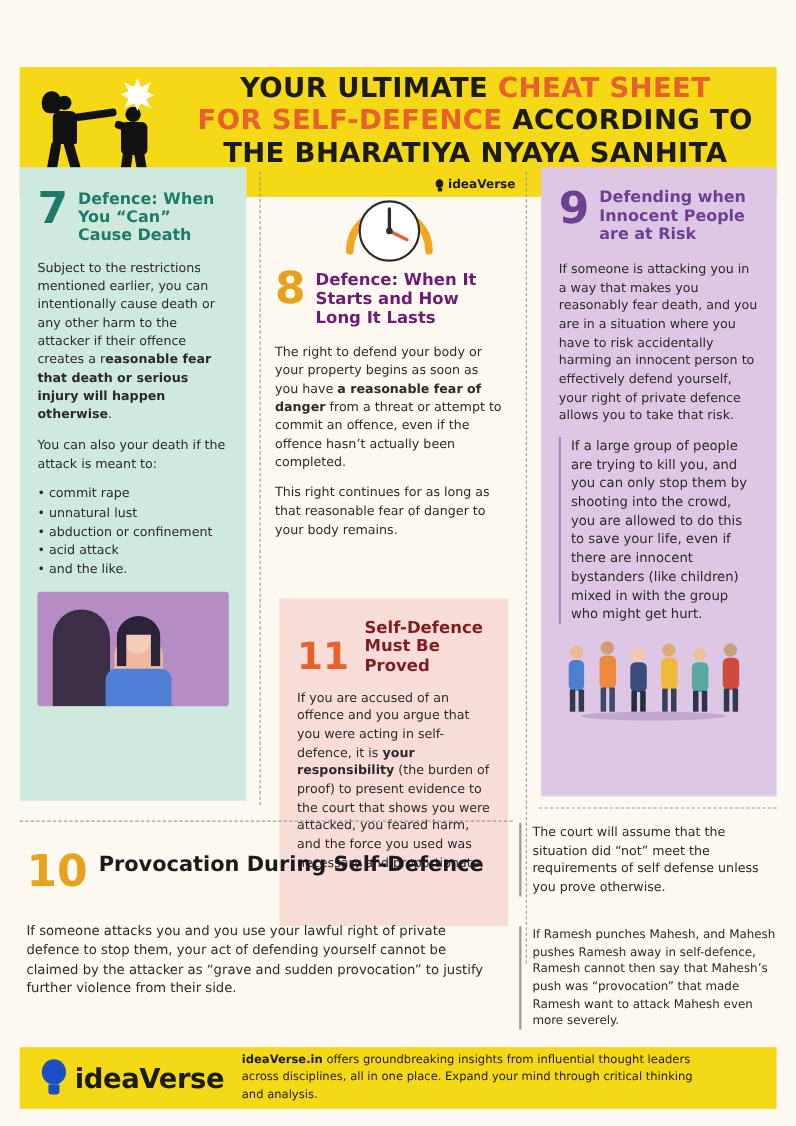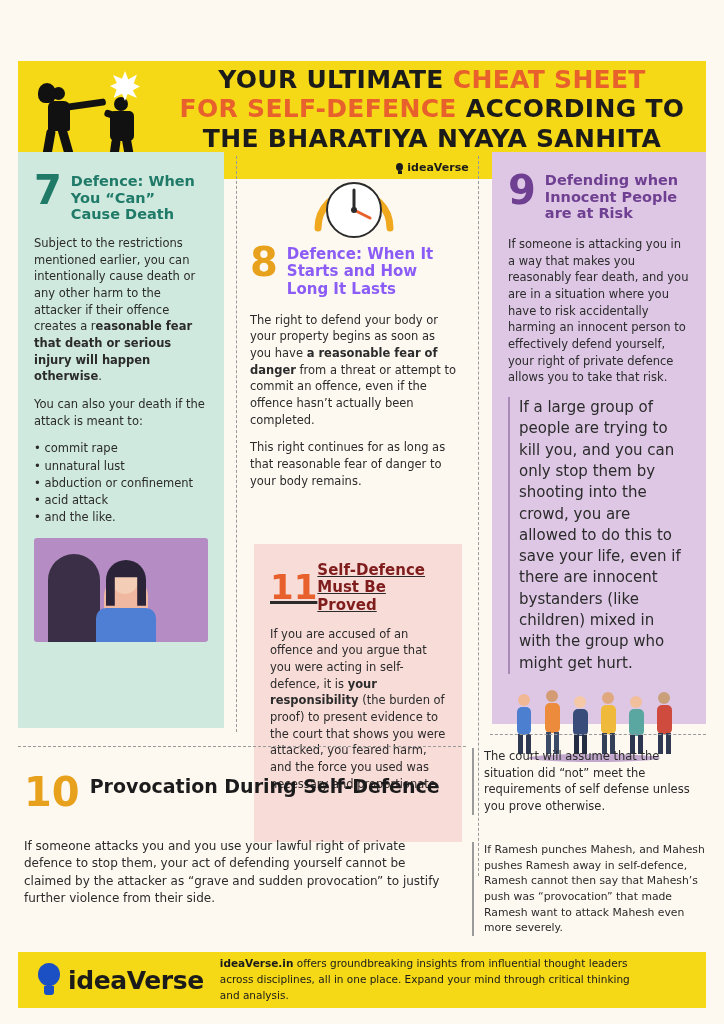--- a/index.html
+++ b/index.html
@@ -94,21 +94,21 @@
   .panel-title {
     font-weight: bold;
     line-height: 1.15;
   }
   p { margin: 0 0 11px 0; }
   .body-txt {
     font-size: 11.5px;
     line-height: 1.45;
   }
   .note {
-    font-size: 15px;
+    font-size: 12px;
     line-height: 1.42;
     padding-left: 9px;
   }
 
   
   #card7 {
     left: 18px; top: 152px;
     width: 206px; height: 576px;
     background: #cfe9df;
     padding: 18px 16px 10px 16px;
@@ -127,21 +127,21 @@
   }
 
   
   #card8 {
     left: 246px; top: 168px;
     width: 216px; height: 372px;
     padding: 0 4px;
   }
   #card8 .head { display: flex; gap: 9px; align-items: flex-start; margin-top: 74px; }
   #card8 .num { font-size: 40px; color: #e8a11c; }
-  #card8 .panel-title { font-size: 15px; color: #8b5cf6; padding-top: 4px; }
+  #card8 .panel-title { font-size: 15px; color: #701a75; padding-top: 4px; }
   .clock {
     position: absolute;
     left: 62px; top: 0;
     width: 92px; height: 74px;
   }
 
   
   #card9 {
     left: 492px; top: 152px;
     width: 214px; height: 572px;
@@ -158,21 +158,21 @@
     position: relative;
   }
 
   
   #card11 {
     left: 254px; top: 544px;
     width: 208px; height: 298px;
     background: #f8dcd8;
     padding: 16px 16px 10px 16px;
   }
-  #card11 .head { display: flex; gap: 0; align-items: center; text-decoration: underline; }
+  #card11 .head { display: flex; gap: 14px; align-items: flex-end; }
   #card11 .num { font-size: 34px; color: #e8602c; }
   #card11 .panel-title { font-size: 15px; color: #7f1d1d; padding-top: 2px; }
 
   
   #card10 {
     left: 18px; top: 768px;
     width: 440px; height: 170px;
     padding: 4px 6px;
   }
   #card10 .head { display: flex; gap: 10px; align-items: flex-start; }

